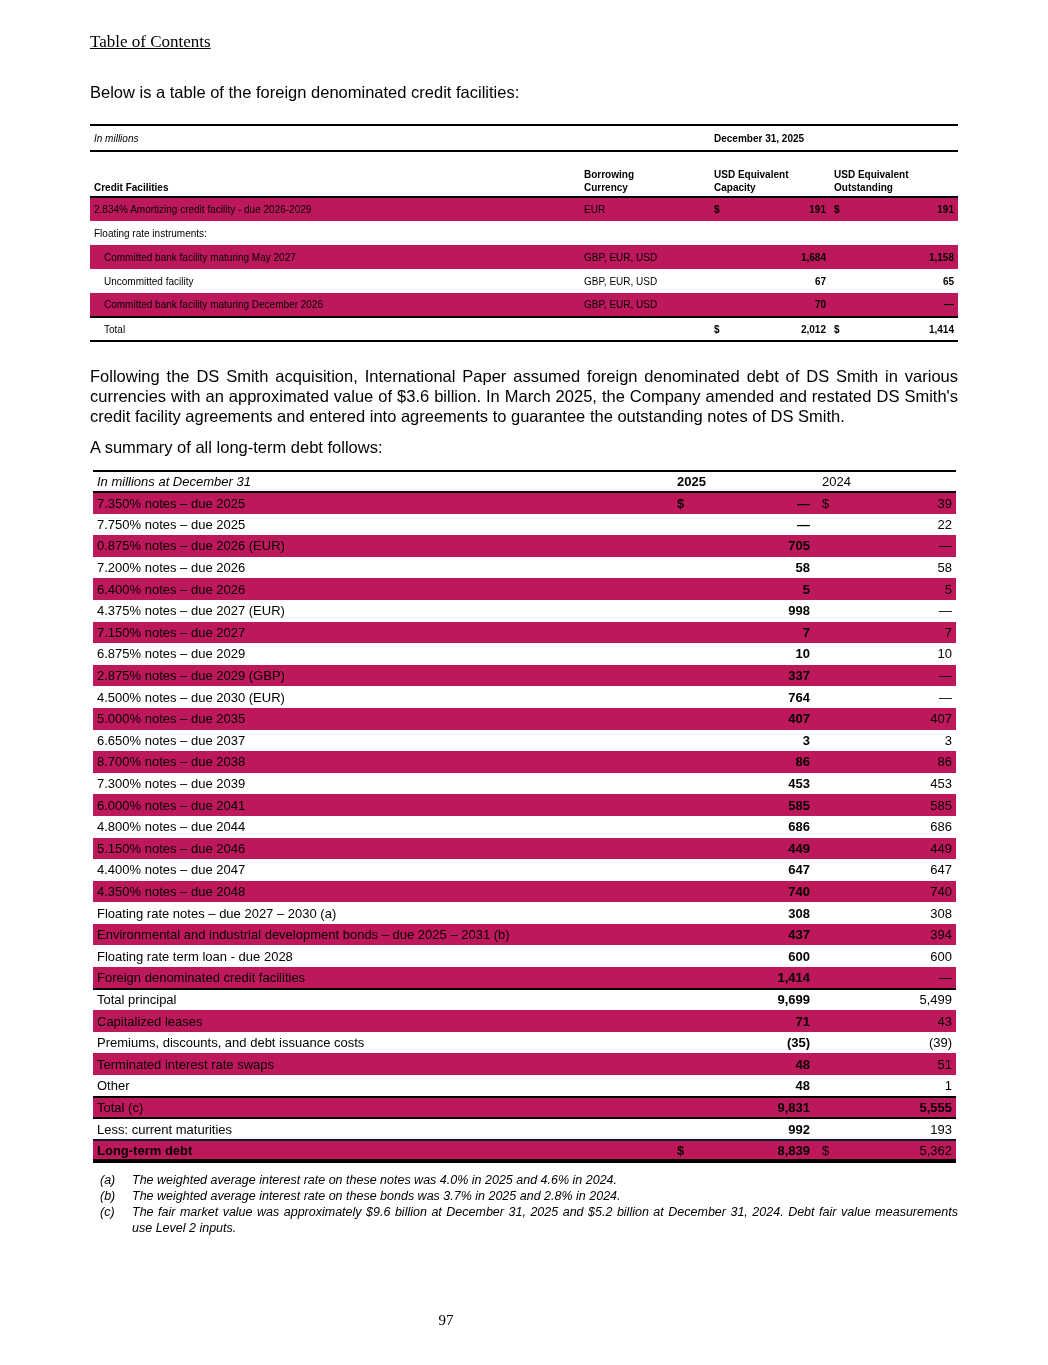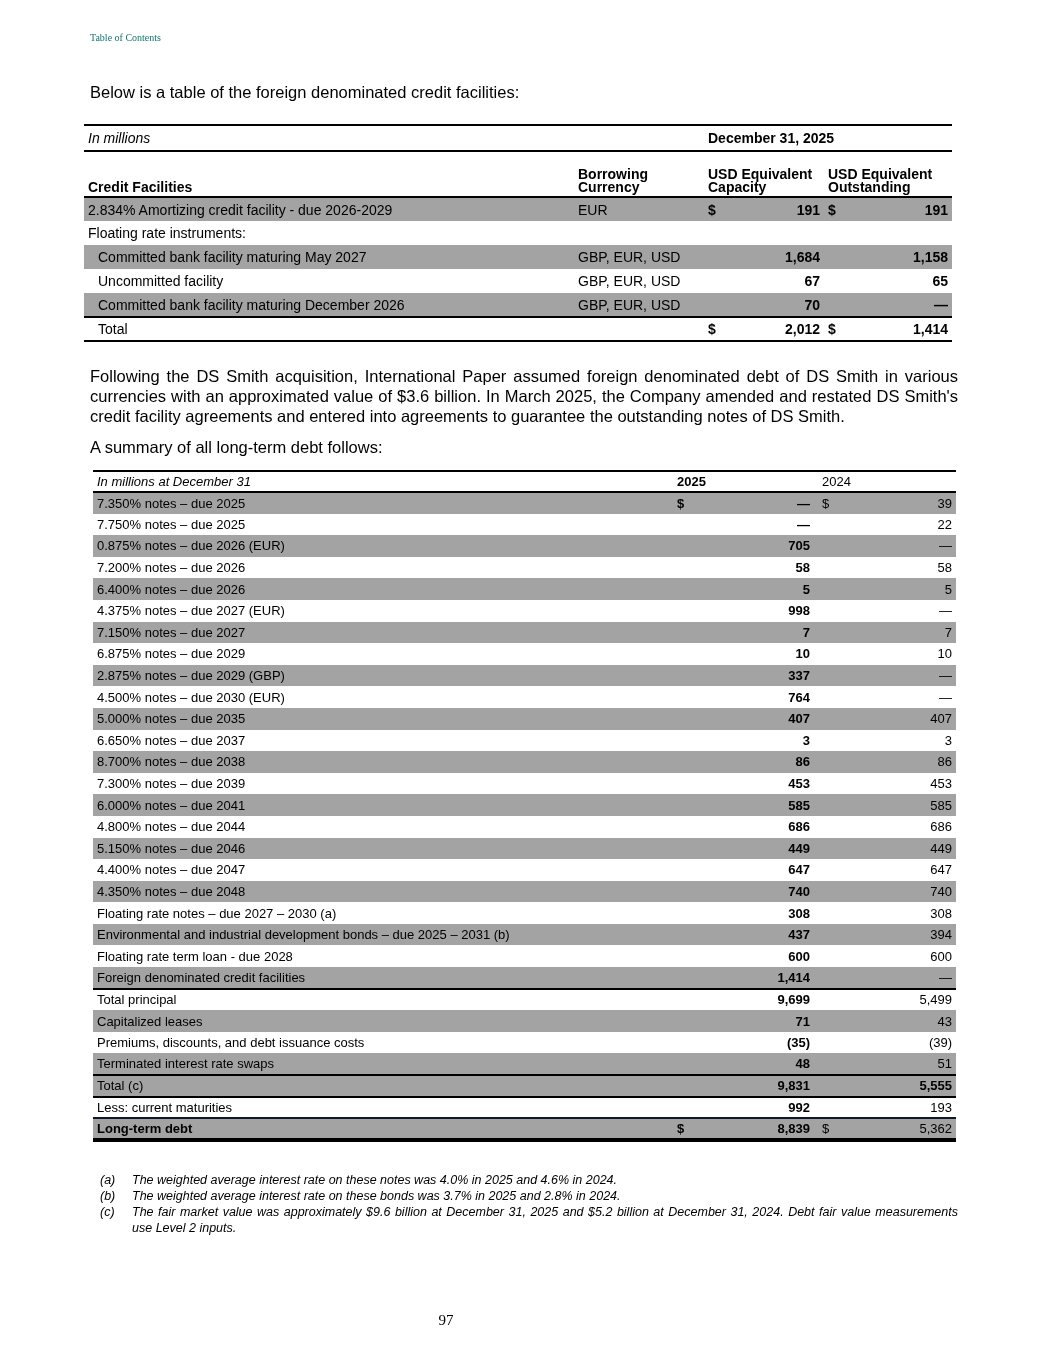--- a/index.html
+++ b/index.html
@@ -10,51 +10,52 @@
       position: relative;
       font-family: "Liberation Sans", sans-serif;
       color: #000;
       overflow: hidden;
     }
     .toc-link {
       position: absolute;
       left: 90px;
       top: 32px;
       font-family: "Liberation Serif", serif;
-      font-size: 10px;
-      color: #0f766e;
+      font-size: 17px;
+      color: #000000;
+      text-decoration: underline;
       cursor: pointer;
     }
     .para {
       position: absolute;
       left: 90px;
       width: 868px;
       font-size: 16.5px;
       line-height: 20px;
       text-align: justify;
     }
     #intro1 { top: 82px; }
     #para2 { top: 366px; }
     #intro2 { top: 437px; }
 
     
     .t1 {
       position: absolute;
-      left: 84px;
+      left: 90px;
       top: 124px;
       width: 868px;
       border-collapse: collapse;
-      font-size: 14px;
+      font-size: 10px;
     }
     .t1 td { padding: 0 4px; height: 24px; vertical-align: middle; white-space: nowrap; }
     .t1 .hdr-top td { border-top: 2px solid #000; border-bottom: 2px solid #000; height: 26px; }
     .t1 .hdr-cols td { height: 46px; vertical-align: bottom; padding-bottom: 2px; font-weight: bold; line-height: 13px; border-bottom: 2px solid #000; }
     .italic { font-style: italic; }
     .bold { font-weight: bold; }
-    .shade { background: #a3a3a3; padding-left: 12px; }
+    .shade { background: #be185d; padding-left: 12px; }
     .center { text-align: left; }
     .right { text-align: right; }
     .indent { padding-left: 14px !important; }
     .t1 .total-row td { border-top: 2px solid #000; border-bottom: 2px solid #000; }
 
     
     .t2 {
       position: absolute;
       left: 93px;
       top: 470px;
@@ -375,20 +376,27 @@
         <td class="bold right" style="padding-right: 8px; margin-top: 32px;">(35)</td>
         <td></td>
         <td class="right">(39)</td>
       </tr>
       <tr class="shade">
         <td>Terminated interest rate swaps</td>
         <td class="bold"></td>
         <td class="bold right" style="padding-right: 8px;">48</td>
         <td></td>
         <td class="right">51</td>
+      </tr>
+      <tr>
+        <td>Other</td>
+        <td class="bold"></td>
+        <td class="bold right" style="padding-right: 8px;">48</td>
+        <td></td>
+        <td class="right">1</td>
       </tr>
       <tr class="shade rule-top rule-bottom">
         <td>Total (c)</td>
         <td class="bold"></td>
         <td class="bold right" style="padding-right: 8px;">9,831</td>
         <td></td>
         <td class="right bold">5,555</td>
       </tr>
       <tr>
         <td>Less: current maturities</td>

